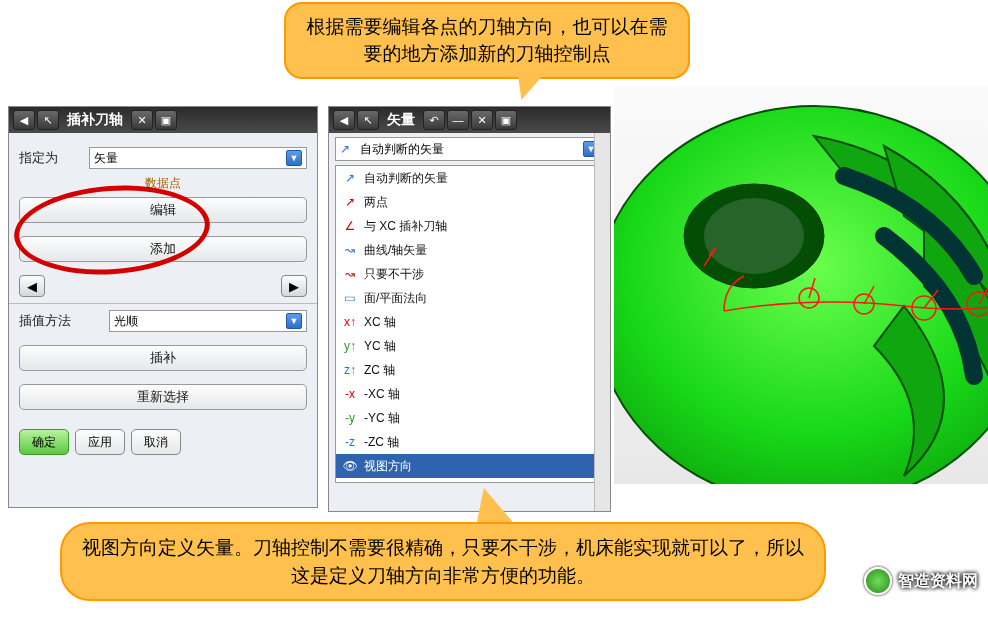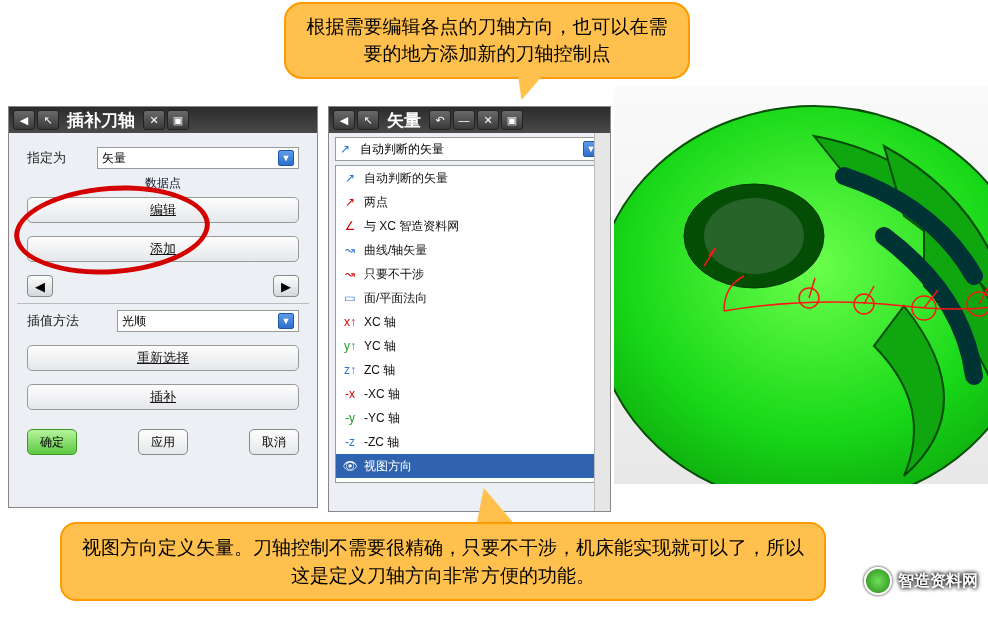--- a/index.html
+++ b/index.html
@@ -50,69 +50,68 @@
   .tb-btn {
     width: 22px; height: 20px;
     background: linear-gradient(#6a6a6a, #3a3a3a);
     border: 1px solid #222;
     border-radius: 3px;
     color: #fff;
     font-size: 11px;
     display: flex; align-items: center; justify-content: center;
   }
   .tb-title {
-    color: #fff; font-weight: bold; font-size: 17px;
+    color: #fff; font-weight: bold; font-size: 14px;
     padding: 0 6px;
   }
-  .panel-body { padding: 8px 18px; }
+  .panel-body { padding: 8px 10px; }
   .row { display: flex; align-items: center; margin: 6px 0; }
   .row-label { width: 70px; font-size: 13px; color: #222; }
   .select {
     flex: 1;
     height: 22px;
     background: #fff;
     border: 1px solid #999;
     display: flex; align-items: center; justify-content: space-between;
     padding: 0 4px;
     font-size: 12px;
   }
   .select-arrow {
     width: 16px; height: 16px;
     background: linear-gradient(#5e9be8, #2d6ecb);
     border: 1px solid #1b5aa8;
     display: flex; align-items: center; justify-content: center;
     color: #fff; font-size: 9px;
     border-radius: 2px;
   }
-  .group-title { text-align: center; font-size: 12px; color: #0f172a; margin: 4px 0; }
+  .group-title { text-align: center; font-size: 12px; color: #a16207; margin: 4px 0; }
   .btn {
     height: 26px;
     background: linear-gradient(#fdfdfd, #e5e7ea);
     border: 1px solid #999;
     border-radius: 5px;
     display: flex; align-items: center; justify-content: center;
     font-size: 13px;
     color: #111;
-    text-decoration: underline;
   }
   .btn-row { display: flex; gap: 6px; margin: 5px 0; }
   .btn-half { flex: 1; }
   .btn-full { width: 100%; margin: 13px 0; }
   .arrow-row { display: flex; justify-content: space-between; align-items: center; margin: 6px 0; }
   .arrow-btn {
     width: 26px; height: 22px;
     background: linear-gradient(#fdfdfd, #d4d7db);
     border: 1px solid #888;
     border-radius: 4px;
     display: flex; align-items: center; justify-content: center;
     font-size: 13px;
   }
   .hr { border-top: 1px solid #bbb; margin: 6px -10px; }
   .dialog-btns {
-    display: flex; gap: 6px; justify-content: space-between;
+    display: flex; gap: 6px; justify-content: flex-start;
     margin-top: 12px; padding: 6px 0 0 0;
   }
   .dlg-btn {
     height: 26px; padding: 0 12px;
     border: 1px solid #888; border-radius: 5px;
     background: linear-gradient(#fdfdfd, #e5e7ea);
     font-size: 12px;
     display: flex; align-items: center; justify-content: center;
   }
   .dlg-btn.ok {
@@ -180,21 +179,21 @@
     left: -40px; top: -40px;
     width: 460px; height: 460px;
   }
   
   .bottom-callout {
     position: absolute;
     left: 60px; top: 522px;
     width: 766px;
     background: #ffc04d;
     border: 2px solid #ff9900;
-    border-radius: 16px;
+    border-radius: 30px;
     padding: 10px 18px;
     font-size: 19px;
     text-align: center;
     line-height: 1.45;
   }
   .bottom-callout-tail {
     position: absolute;
     left: 470px; top: 488px;
     width: 0; height: 0;
     border-left: 20px solid transparent;
@@ -257,24 +256,24 @@
     </div>
     <div class="hr"></div>
     <div class="row">
       <span class="row-label" style="width:90px">插值方法</span>
       <div class="select">
         <span>光顺</span>
         <span class="select-arrow">▼</span>
       </div>
     </div>
     <div class="btn btn-full">
+        <span>插补</span>
+      </div>
+    <div class="btn btn-full">
         <span>重新选择</span>
-      </div>
-    <div class="btn btn-full">
-        <span>插补</span>
       </div>
     <div class="dialog-btns">
       <div class="dlg-btn ok">
           <span>确定</span>
         </div>
       <div class="dlg-btn">
           <span>应用</span>
         </div>
       <div class="dlg-btn">
           <span>取消</span>
@@ -304,21 +303,21 @@
         <div class="dd-item">
           <span class="dd-icon" style="color: rgb(42, 114, 212);">↗</span>
           <span>自动判断的矢量</span>
         </div>
         <div class="dd-item">
           <span class="dd-icon" style="color: rgb(212, 0, 0);">↗</span>
           <span>两点</span>
         </div>
         <div class="dd-item">
           <span class="dd-icon" style="color: rgb(212, 0, 0);">∠</span>
-          <span>与 XC 智造资料网</span>
+          <span>与 XC 插补刀轴</span>
         </div>
         <div class="dd-item">
           <span class="dd-icon" style="color: rgb(42, 114, 212);">↝</span>
           <span>曲线/轴矢量</span>
         </div>
         <div class="dd-item">
           <span class="dd-icon" style="color: rgb(212, 0, 0);">↝</span>
           <span>只要不干涉</span>
         </div>
         <div class="dd-item">

